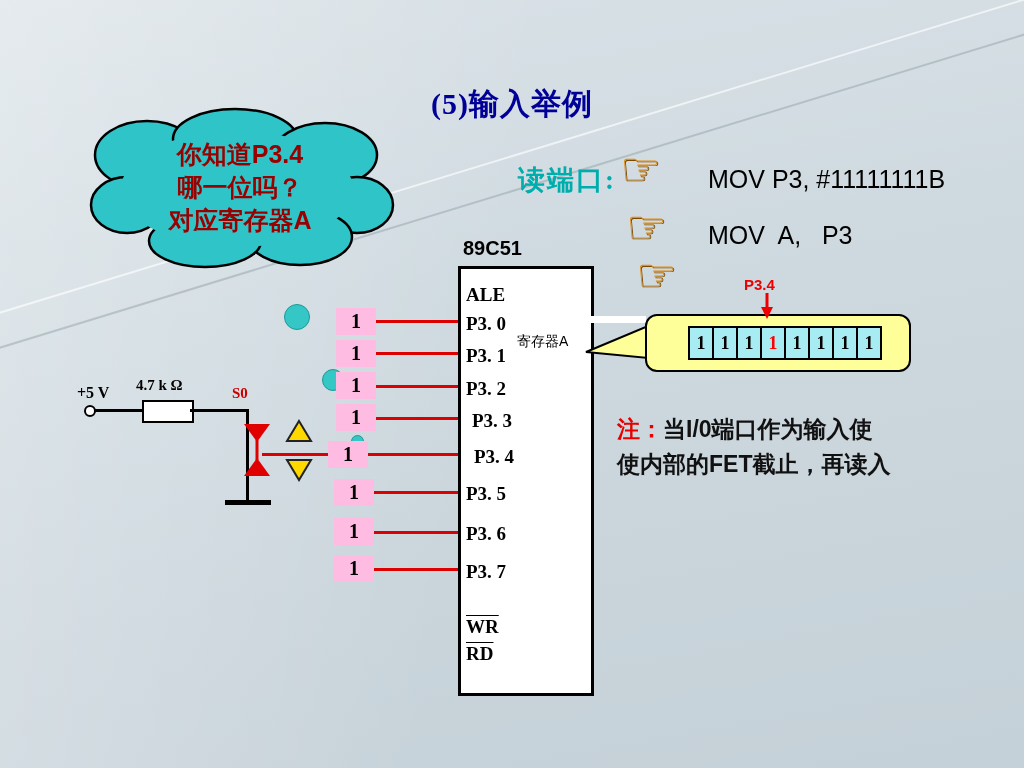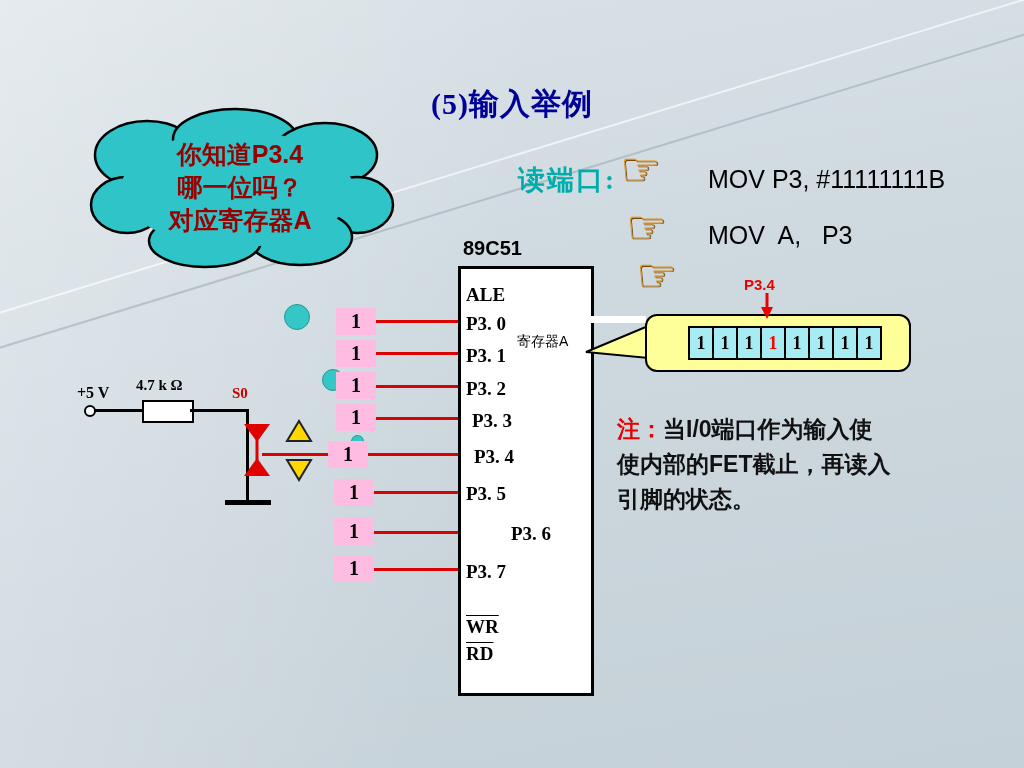--- a/index.html
+++ b/index.html
@@ -78,21 +78,21 @@
   <div class="abs chipname" style="left:463px;top:237px;">89C51</div>
   <div class="abs chip" style="left:458px;top:266px;width:130px;height:424px;z-index:3;"></div>
 
   <div class="abs pin" style="left:466px;top:284px;z-index:4;">ALE</div>
   <div class="abs pin" style="left:466px;top:313px;z-index:4;">P3. 0</div>
   <div class="abs pin" style="left:466px;top:345px;z-index:4;">P3. 1</div>
   <div class="abs pin" style="left:466px;top:378px;z-index:4;">P3. 2</div>
   <div class="abs pin" style="left:466px;top:410px;z-index:4;margin-left:6px;">P3. 3</div>
   <div class="abs pin" style="left:466px;top:446px;z-index:4;margin-left:8px;">P3. 4</div>
   <div class="abs pin" style="left:466px;top:483px;z-index:4;">P3. 5</div>
-  <div class="abs pin" style="left:466px;top:523px;z-index:4;margin-left:45px;">P3. 6</div>
+  <div class="abs pin" style="left:466px;top:523px;z-index:4;">P3. 6</div>
   <div class="abs pin" style="left:466px;top:561px;z-index:4;">P3. 7</div>
   <div class="abs pin overline" style="left:466px;top:616px;z-index:4;">WR</div>
   <div class="abs pin overline" style="left:466px;top:643px;z-index:4;">RD</div>
 
   <div class="abs regname" style="left:517px;top:333px;z-index:5;">寄存器A</div>
 
   <div class="abs" style="left:588px;top:316px;width:58px;height:7px;background:#fff;z-index:4;"></div>
   <svg class="abs" style="left:584px;top:324px;z-index:4;" width="66" height="38" viewBox="0 0 66 38">
     <polygon points="64,2 64,34 2,28" fill="#FFFF99" stroke="#000" stroke-width="2"></polygon>
   </svg>
@@ -156,16 +156,15 @@
 
   <div class="abs dot" style="left:284px;top:304px;width:24px;height:24px;"></div>
   <div class="abs dot" style="left:322px;top:369px;width:20px;height:20px;"></div>
   <div class="abs dot" style="left:351px;top:435px;width:11px;height:11px;"></div>
 
   <div class="abs note" style="left:617px;top:412px;">
     <div>
       <span class="pfx">注：</span><span>当I/0端口作为输入使</span>
     </div>
     <div>使内部的FET截止，再读入</div>
-    <div>引脚的状态。</div>
   </div>
 
 </div>
 
 </body></html>

